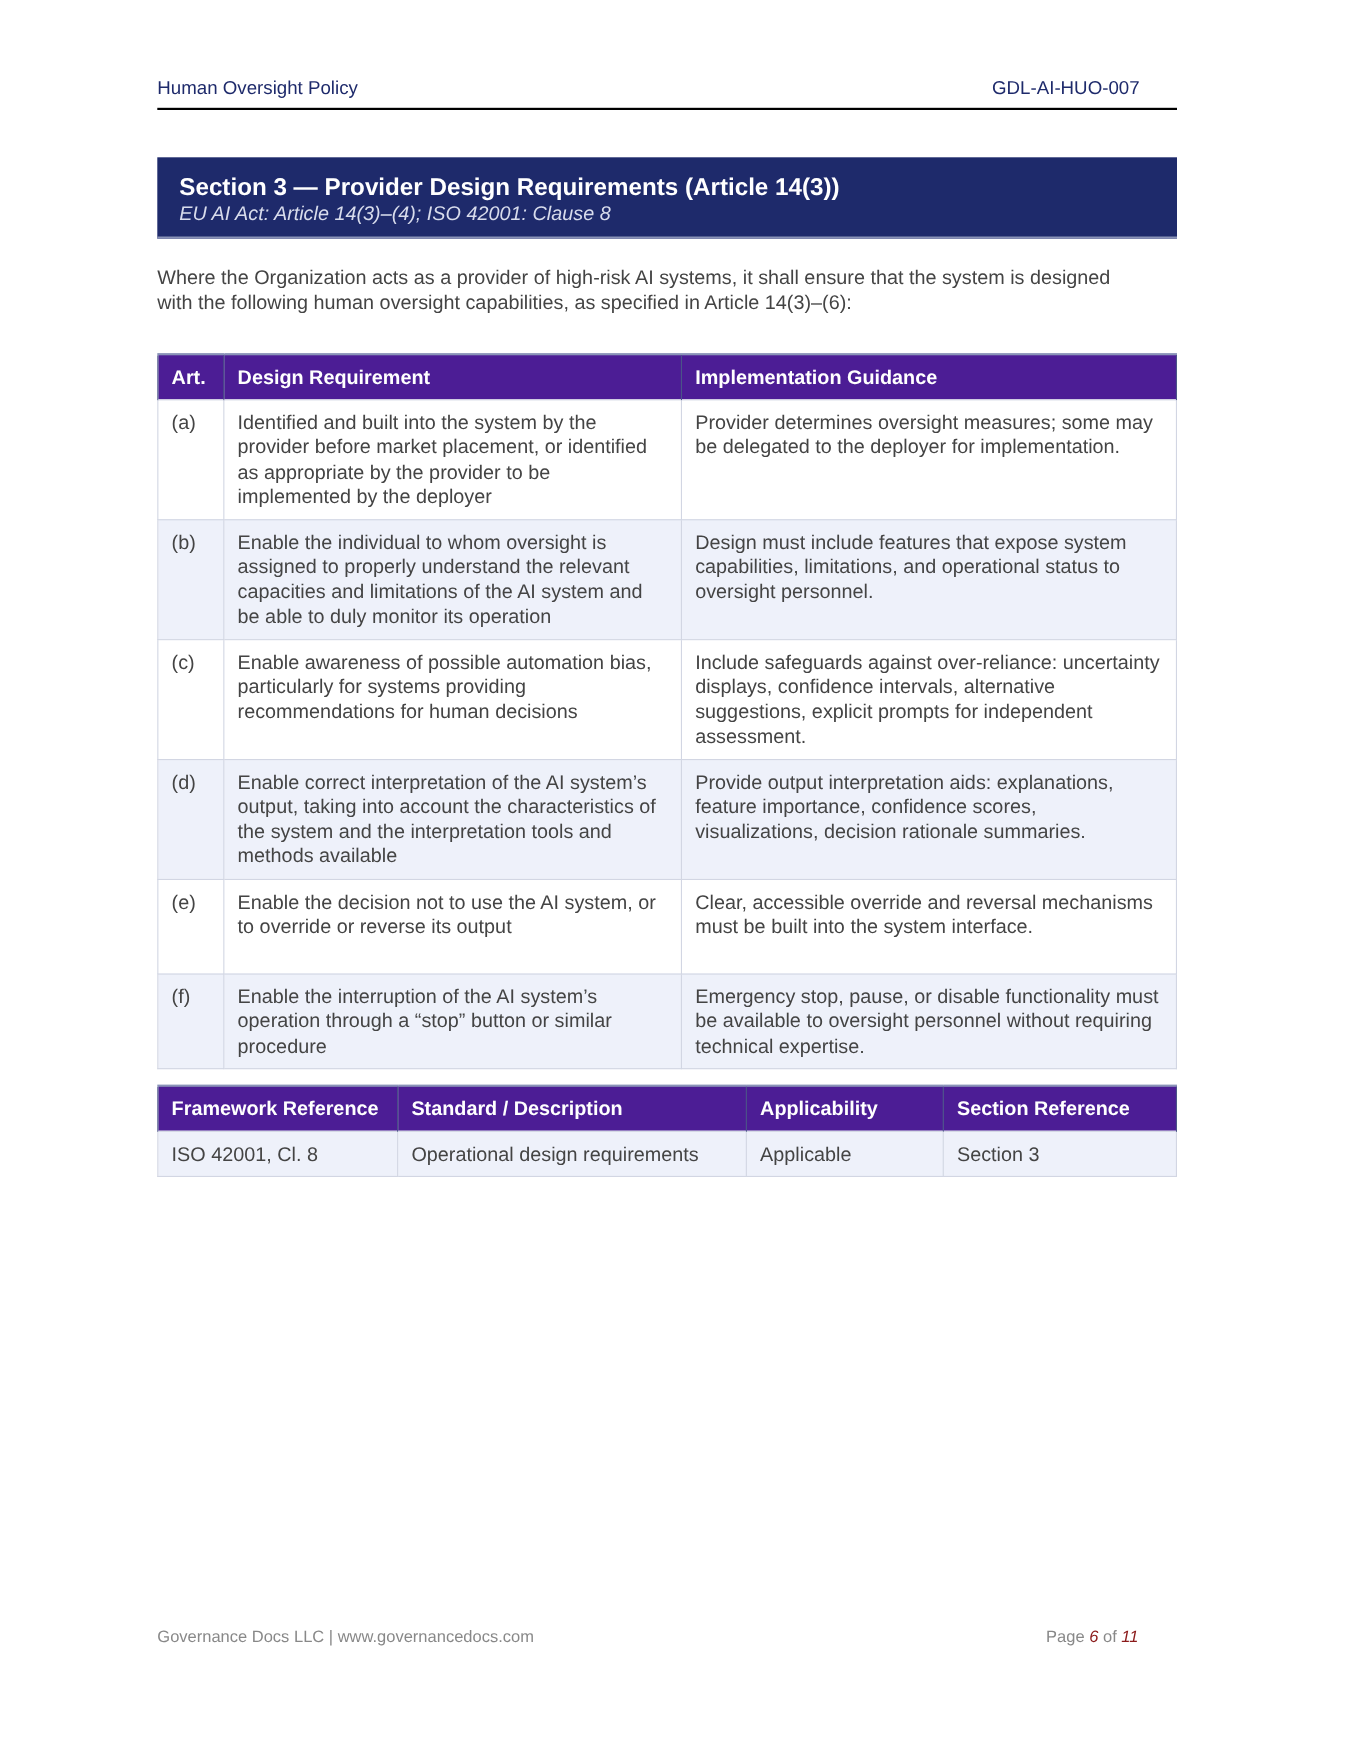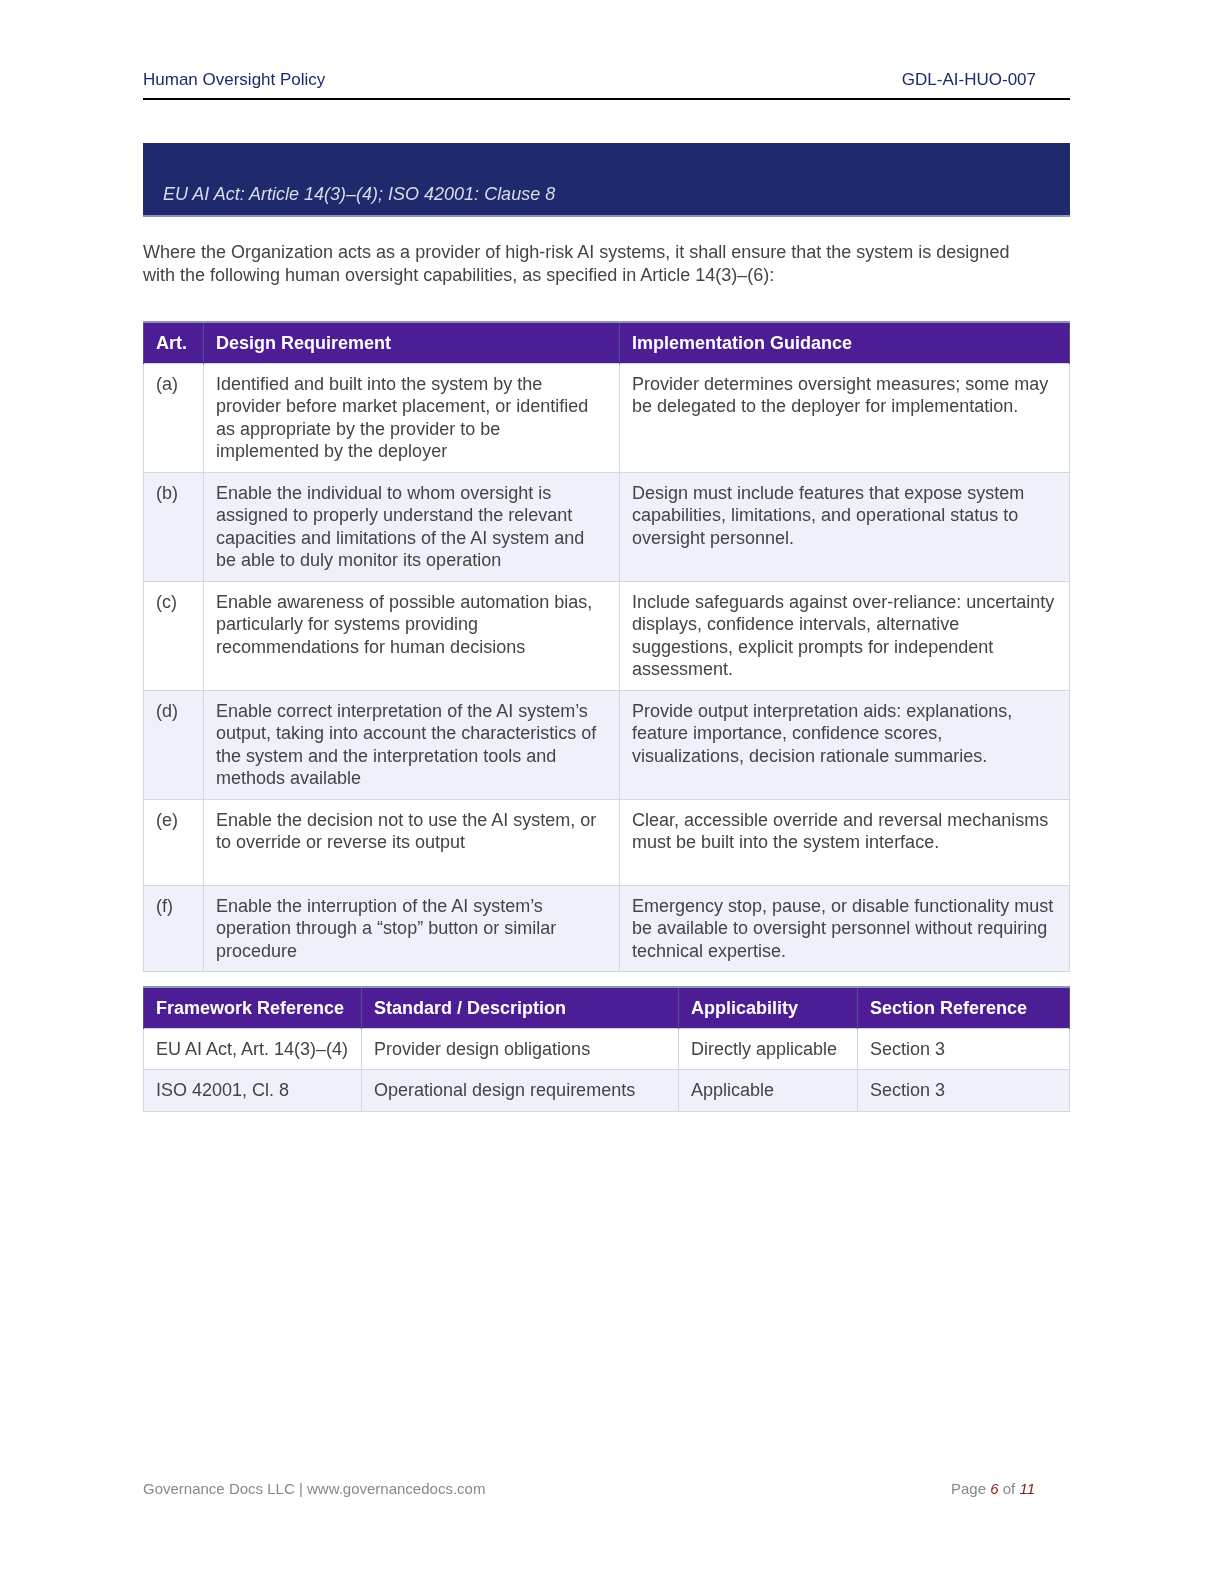--- a/index.html
+++ b/index.html
@@ -36,20 +36,21 @@
 </style>
 </head>
 <body>
 
 <div class="page-header">
   <span class="left">Human Oversight Policy</span>
   <span class="right">GDL-AI-HUO-007</span>
 </div>
 
 <div class="section-banner">
+  <div class="title">Section 3 — Provider Design Requirements (Article 14(3))</div>
   <div class="subtitle">EU AI Act: Article 14(3)–(4); ISO 42001: Clause 8</div>
 </div>
 
 <p class="intro" style="margin:0;">Where the Organization acts as a provider of high-risk AI systems, it shall ensure that the system is designed with the following human oversight capabilities, as specified in Article 14(3)–(6):</p>
 
 <table id="req-table">
   <thead>
     <tr>
       <th class="c-art">Art.</th>
       <th class="c-req">Design Requirement</th>
@@ -93,26 +94,20 @@
 <table id="fw-table">
   <thead>
     <tr>
       <th class="c1">Framework Reference</th>
       <th class="c2">Standard / Description</th>
       <th class="c3">Applicability</th>
       <th>Section Reference</th>
     </tr>
   </thead>
   <tbody>
-    <tr>
-      <td>EU AI Act, Art. 14(3)–(4)</td>
-      <td>Provider design obligations</td>
-      <td>Directly applicable</td>
-      <td>Section 3</td>
-    </tr>
     <tr class="alt">
       <td>ISO 42001, Cl. 8</td>
       <td>Operational design requirements</td>
       <td>Applicable</td>
       <td>Section 3</td>
     </tr>
   </tbody>
 </table>
 
 <div class="page-footer">

